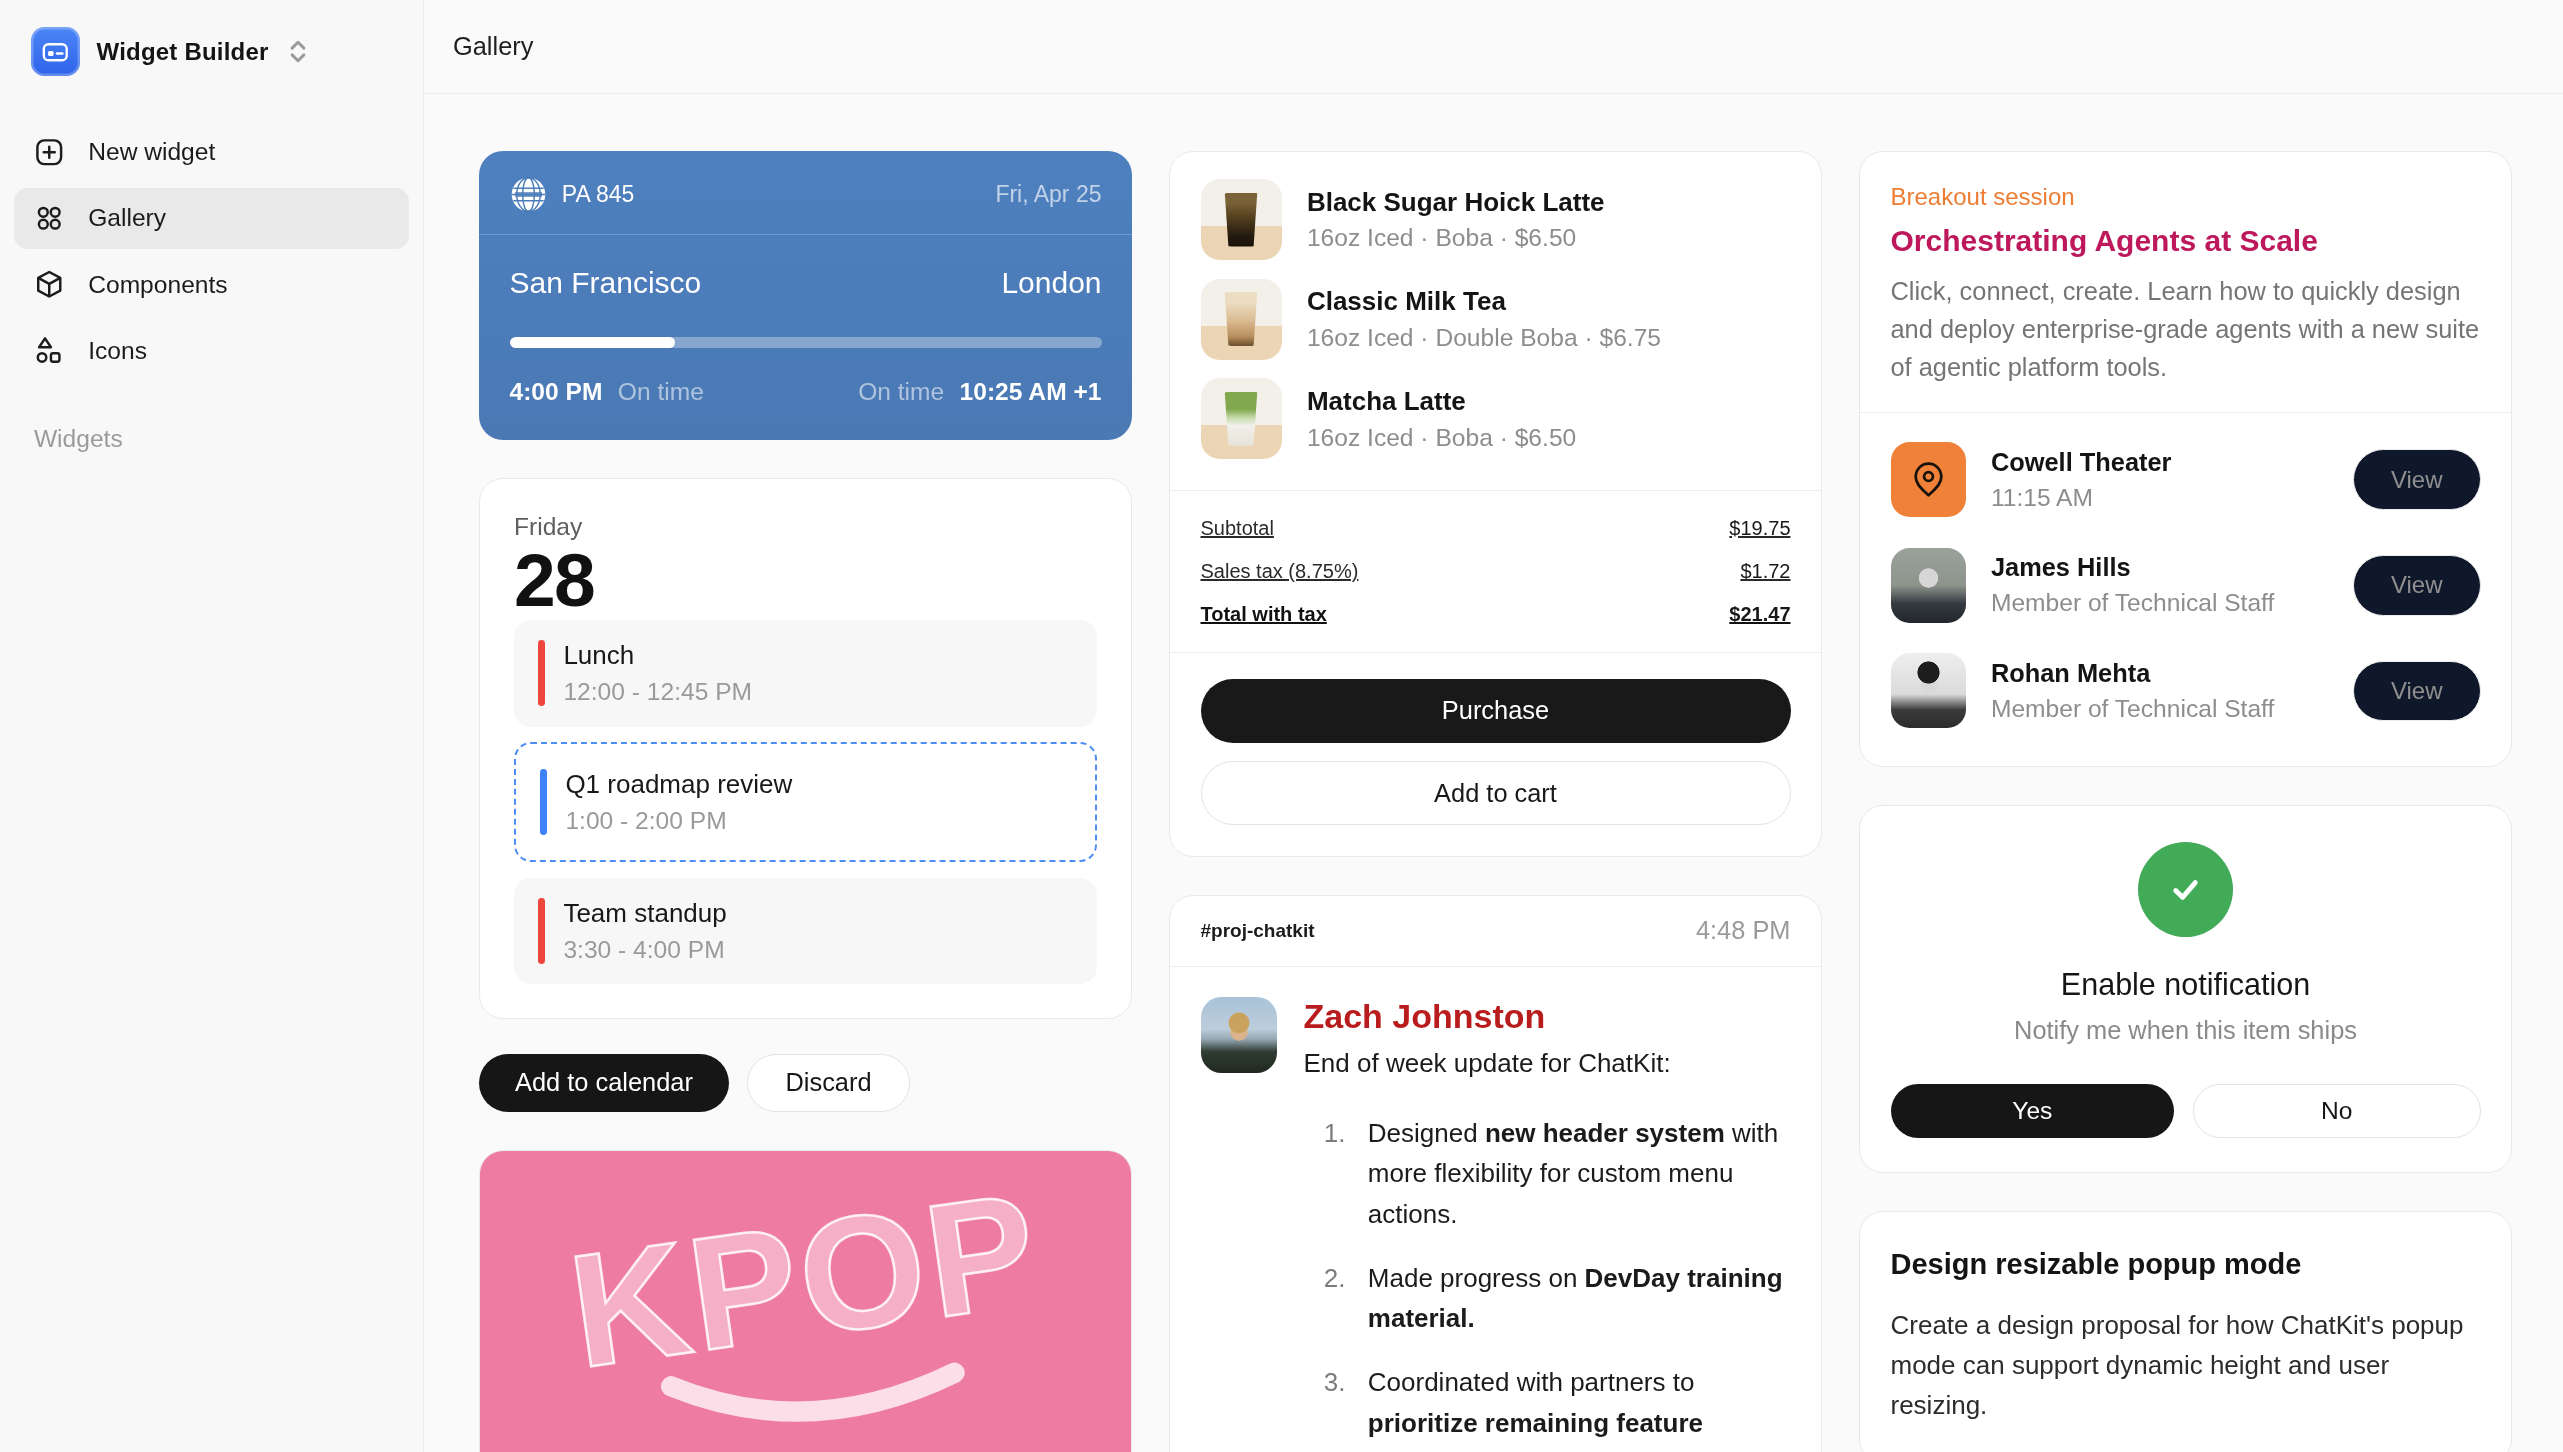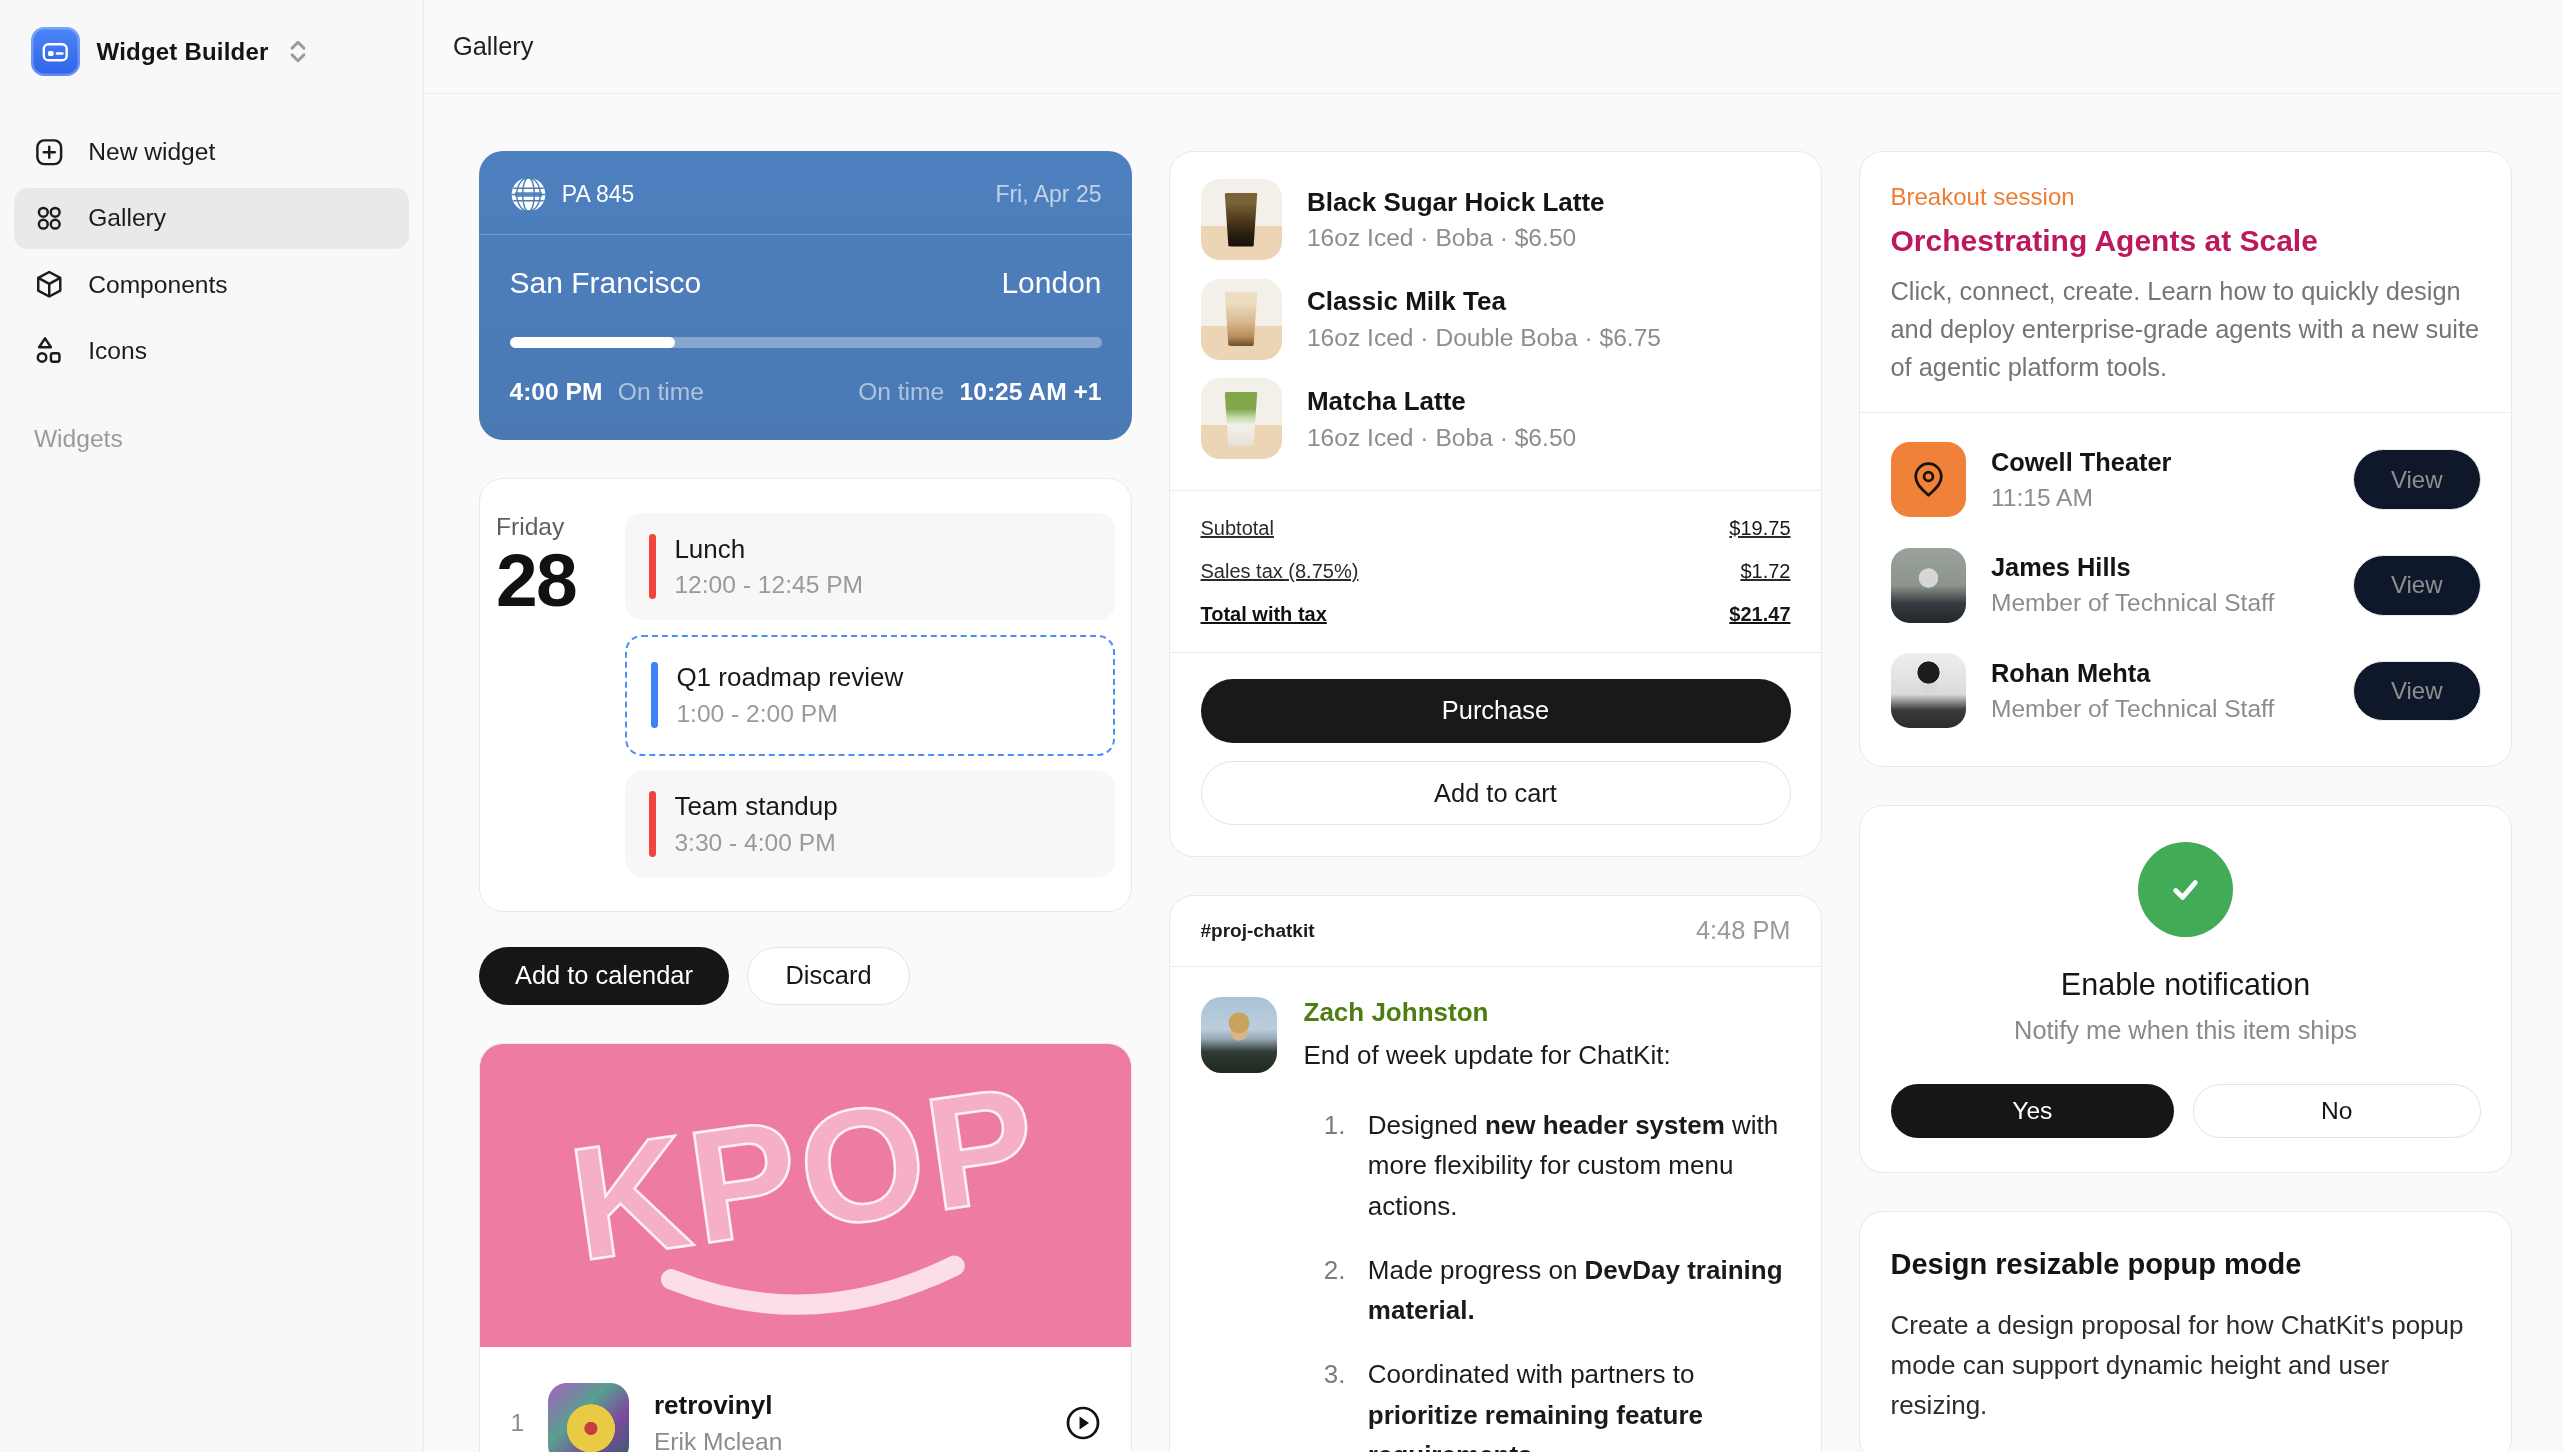--- a/index.html
+++ b/index.html
@@ -40,21 +40,21 @@
   .flight-div { height:1.7px; background:rgba(255,255,255,.22); margin:20.3px -30.5px 0 -30.5px; }
   .flight-cities { display:flex; justify-content:space-between; margin-top:30.5px; font-size:30px; font-weight:500; }
   .flight-bar { margin-top:37px; height:11px; border-radius:6px; background:rgba(255,255,255,.33); overflow:hidden; }
   .flight-bar-fill { height:100%; background:#ffffff; border-radius:6px; }
   .flight-times { display:flex; align-items:baseline; margin-top:30.5px; font-size:24.6px; }
   .t-strong { font-weight:700; }
   .t-dim { color:rgba(255,255,255,.55); font-weight:400; }
   .gap18 { width:15.3px; flex:none; }
 
   
-  .calendar-card { padding:34px 16px; display:flex; }
+  .calendar-card { padding:34px 34px; display:flex;flex-direction:column; }
   .cal-day { width:129px; flex:none; }
   .cal-day-name { font-size:24.6px; color:#5f5f5f; }
   .cal-day-num { font-size:75px; font-weight:700; letter-spacing:-1.7px; line-height:1.05; color:#111; }
   .cal-events { flex:1; display:flex; flex-direction:column; gap:15.3px; }
   .event { background:#f7f7f7; border-radius:17px; padding:20.3px 24px; display:flex; gap:18.6px; }
   .event.selected { background:#ffffff; border:2.5px dashed #4d8ef5; padding:25.4px 24px; }
   .event-bar { width:6.8px; border-radius:3.4px; flex:none; }
   .event-title { font-size:26px; font-weight:500; color:#181818; }
   .event-time { font-size:24.6px; color:#9a9a9a; margin-top:6.8px; }
 
@@ -111,21 +111,21 @@
   .chat-head { display:flex; align-items:center; padding:20.3px 30.5px; border-bottom:1.7px solid #ececec; }
   .chat-channel { font-size:19px; font-weight:700; color:#1c1c1c; }
   .chat-time { margin-left:auto; font-size:25.4px; color:#9a9a9a; }
   .chat-body { padding:30.5px 30.5px 17px 30.5px; display:flex; gap:27px; }
   .avatar { width:76px; height:76px; border-radius:20.3px; flex:none; }
   .avatar-zach { background:
     radial-gradient(circle at 50% 34%, #c9a35e 0 16%, transparent 17%),
     radial-gradient(circle at 50% 46%, #d9b38c 0 15%, transparent 16%),
     linear-gradient(180deg,#a9c3d8 0%,#bccddb 42%,#97a9b5 55%,#2f3b33 72%,#20291f 100%); }
   .chat-msg { flex:1; }
-  .chat-author { font-size:26px; font-weight:700; color:#4d7c0f; }
+  .chat-author { font-size:34px; font-weight:700; color:#b91c1c; }
   .chat-intro { font-size:26px; color:#1b1b1b; margin-top:12px; }
   .chat-list { margin-top:34px; display:flex; flex-direction:column; gap:24px; padding-left:20.3px; }
   .chat-li { display:flex; font-size:26px; line-height:1.55; color:#1b1b1b; }
   .li-num { width:44px; flex:none; color:#7d7d7d; }
   .li-txt { flex:1; }
   .b { font-weight:700; }
 
   
   .session-card { padding:0; }
   .session-top { padding:30.5px 30.5px 25.4px 30.5px; }

